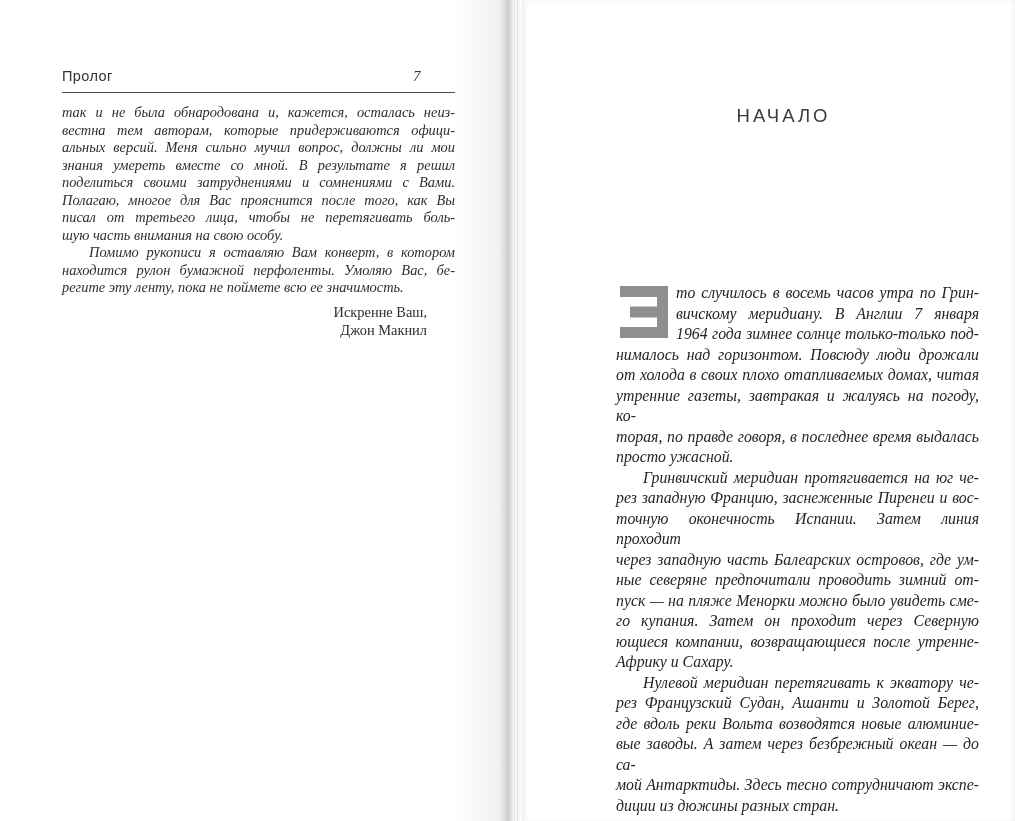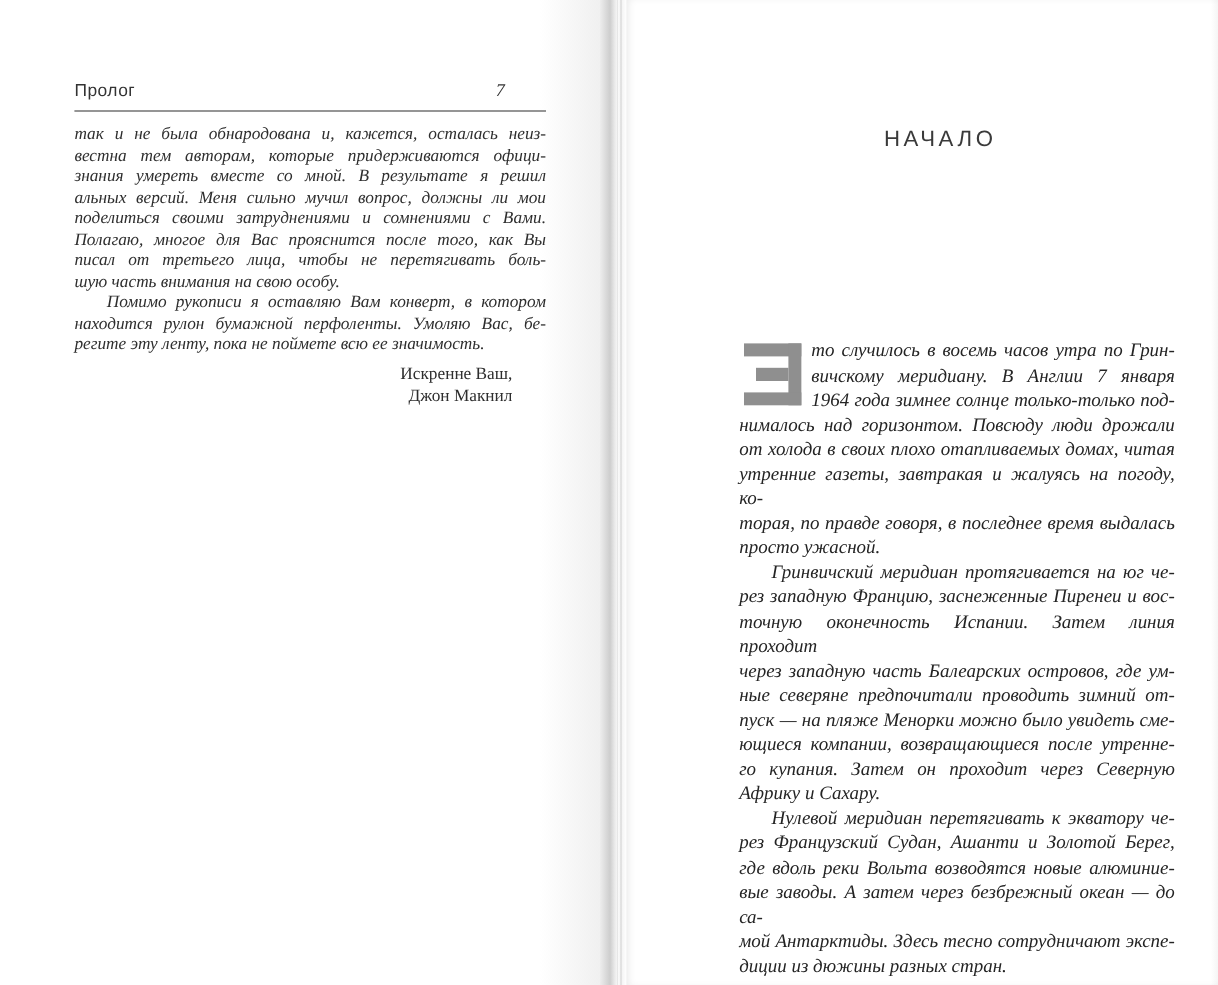--- a/index.html
+++ b/index.html
@@ -112,22 +112,22 @@
   <div class="left-page">
     <div class="page-header">
       <span>Пролог</span>
       <span class="page-number">7</span>
     </div>
 
     <div class="letter-body">
         <div class="para">
           <div class="line">так и не была обнародована и, кажется, осталась неиз-</div>
           <div class="line">вестна тем авторам, которые придерживаются офици-</div>
+          <div class="line">альных версий. Меня сильно мучил вопрос, должны ли мои</div>
           <div class="line">знания умереть вместе со мной. В результате я решил</div>
-          <div class="line">альных версий. Меня сильно мучил вопрос, должны ли мои</div>
           <div class="line">поделиться своими затруднениями и сомнениями с Вами.</div>
           <div class="line">Полагаю, многое для Вас прояснится после того, как Вы</div>
           <div class="line">писал от третьего лица, чтобы не перетягивать боль-</div>
           <div class="line last">шую часть внимания на свою особу.</div>
         </div>
         <div class="para indent">
           <div class="line">Помимо рукописи я оставляю Вам конверт, в котором</div>
           <div class="line">находится рулон бумажной перфоленты. Умоляю Вас, бе-</div>
           <div class="line last">регите эту ленту, пока не поймете всю ее значимость.</div>
         </div>
@@ -167,22 +167,22 @@
             <div class="line">торая, по правде говоря, в последнее время выдалась</div>
             <div class="line last">просто ужасной.</div>
           </div>
           <div class="para indent">
             <div class="line">Гринвичский меридиан протягивается на юг че-</div>
             <div class="line">рез западную Францию, заснеженные Пиренеи и вос-</div>
             <div class="line">точную оконечность Испании. Затем линия проходит</div>
             <div class="line">через западную часть Балеарских островов, где ум-</div>
             <div class="line">ные северяне предпочитали проводить зимний от-</div>
             <div class="line">пуск — на пляже Менорки можно было увидеть сме-</div>
+            <div class="line">го купания. Затем он проходит через Северную</div>
             <div class="line">ющиеся компании, возвращающиеся после утренне-</div>
-            <div class="line">го купания. Затем он проходит через Северную</div>
             <div class="line last">Африку и Сахару.</div>
           </div>
           <div class="para indent">
             <div class="line">Нулевой меридиан перетягивать к экватору че-</div>
             <div class="line">рез Французский Судан, Ашанти и Золотой Берег,</div>
             <div class="line">где вдоль реки Вольта возводятся новые алюминие-</div>
             <div class="line">вые заводы. А затем через безбрежный океан — до са-</div>
             <div class="line">мой Антарктиды. Здесь тесно сотрудничают экспе-</div>
             <div class="line last">диции из дюжины разных стран.</div>
           </div>

